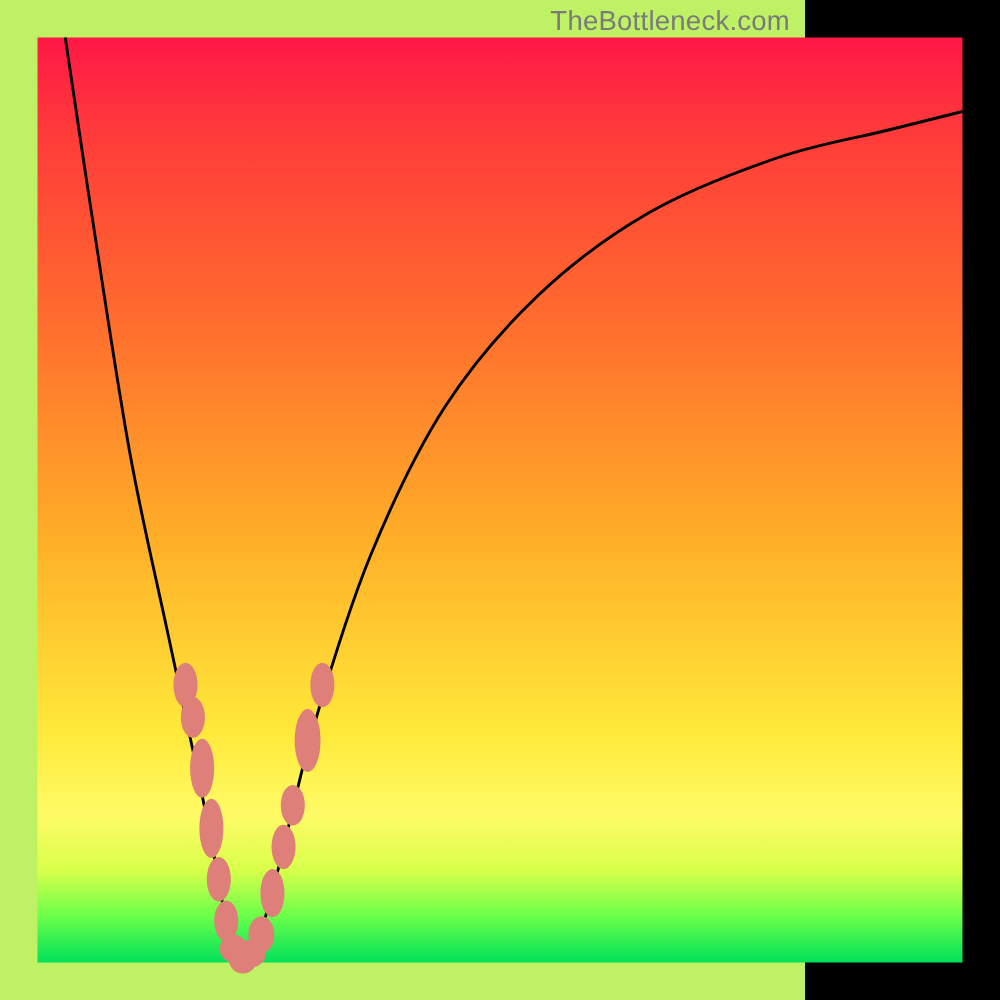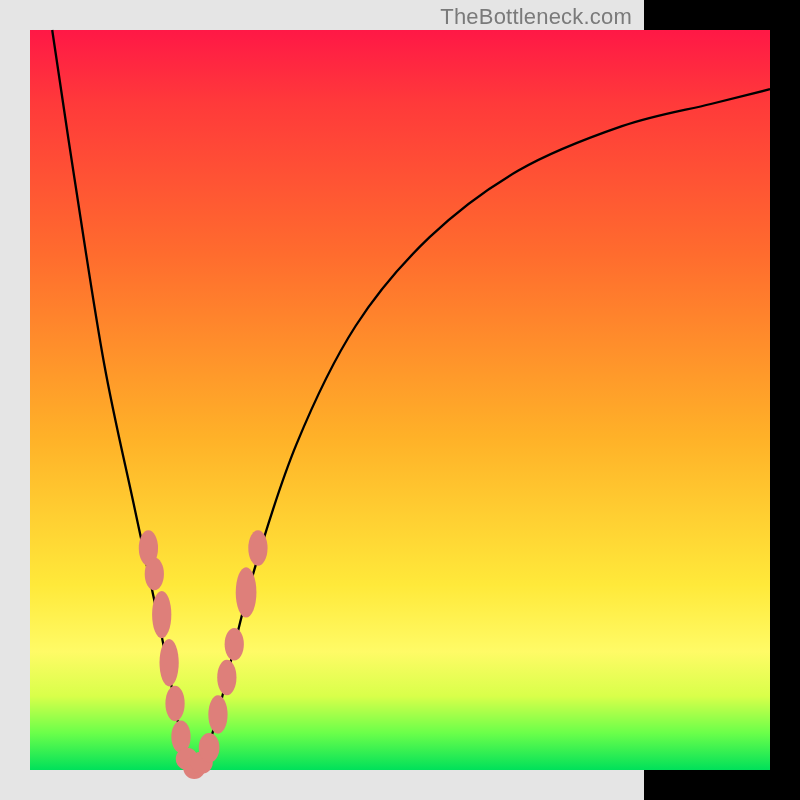--- a/index.html
+++ b/index.html
@@ -8,21 +8,21 @@
     width: 800px;
     height: 800px;
     overflow: hidden;
     background: #000;
     font-family: Arial, Helvetica, sans-serif;
   }
   .frame {
     position: relative;
     width: 644px;
     height: 800px;
-    background: #e5e5e5;
+    background: #bef264;
   }
   .plot-area {
     position: absolute;
     left: 30px;
     top: 30px;
     width: 740px;
     height: 740px;
     
     background: linear-gradient(
       to bottom,

